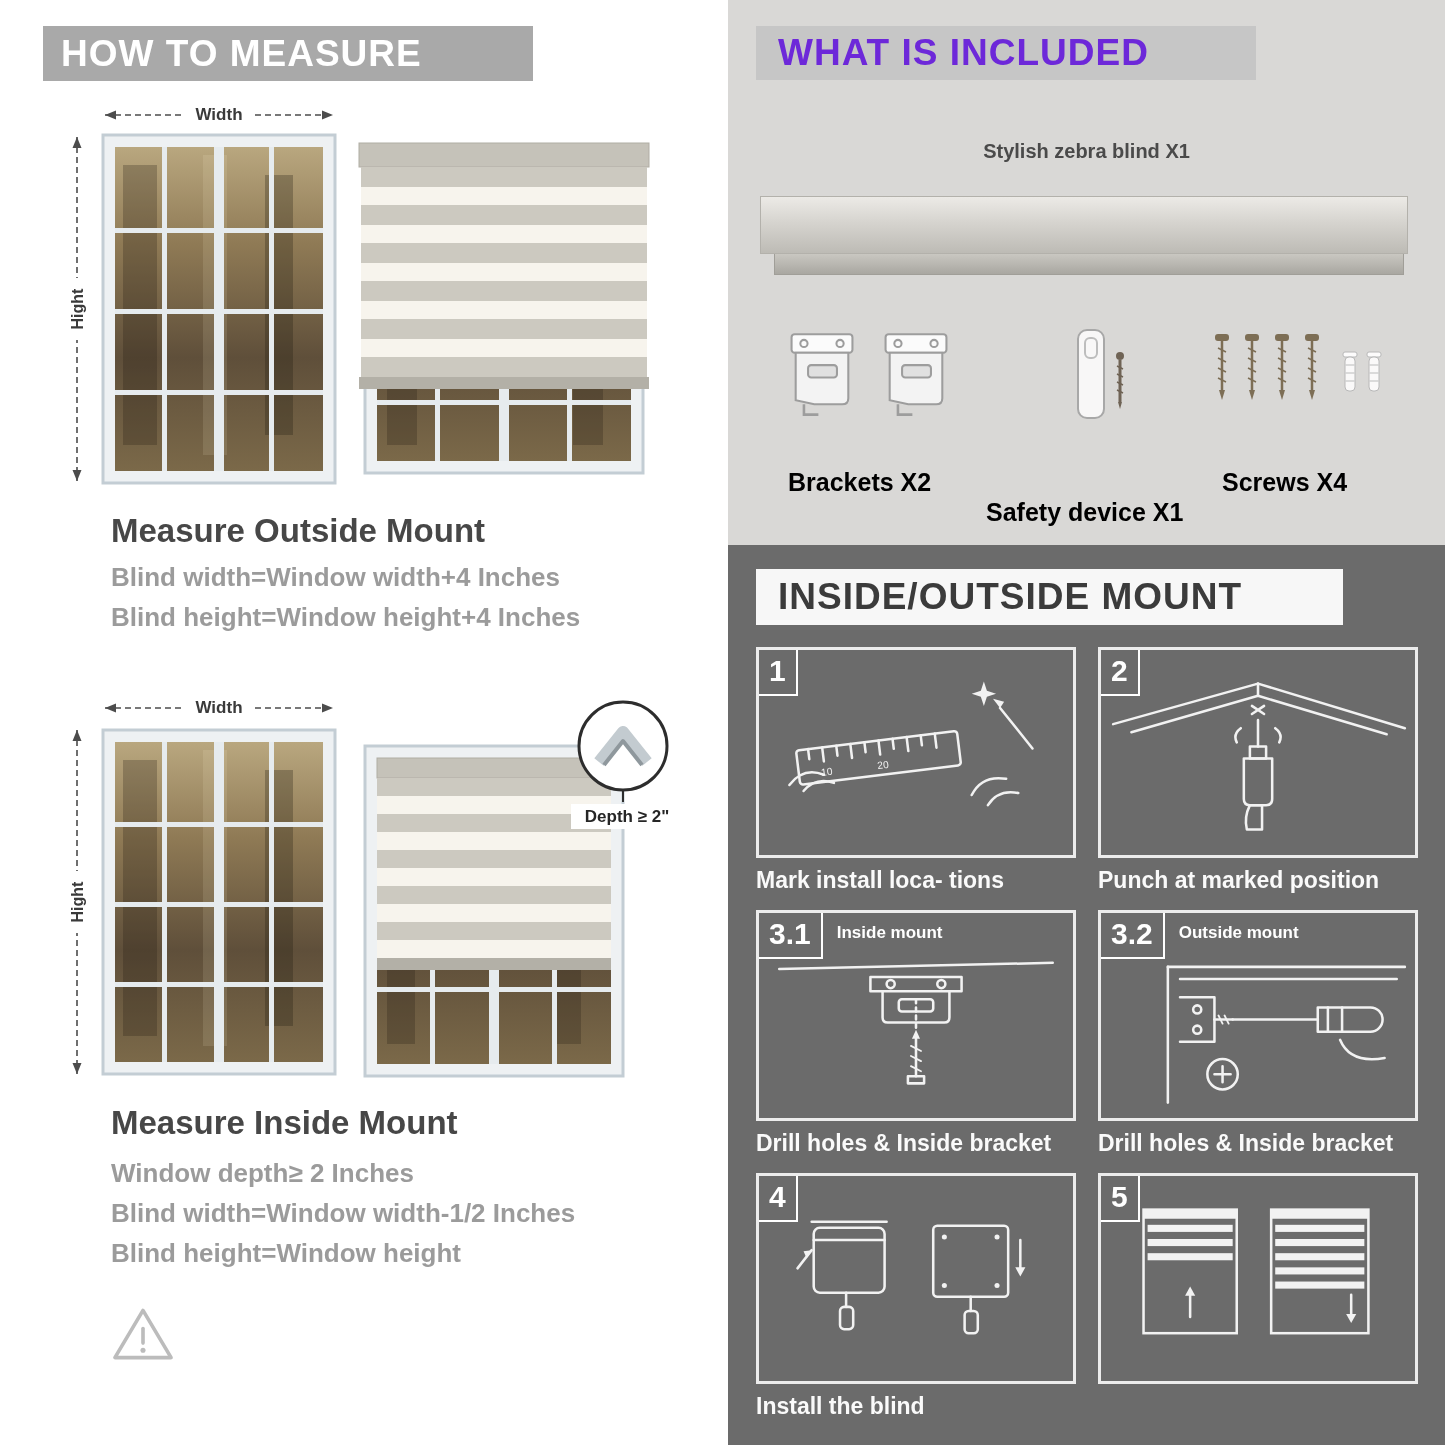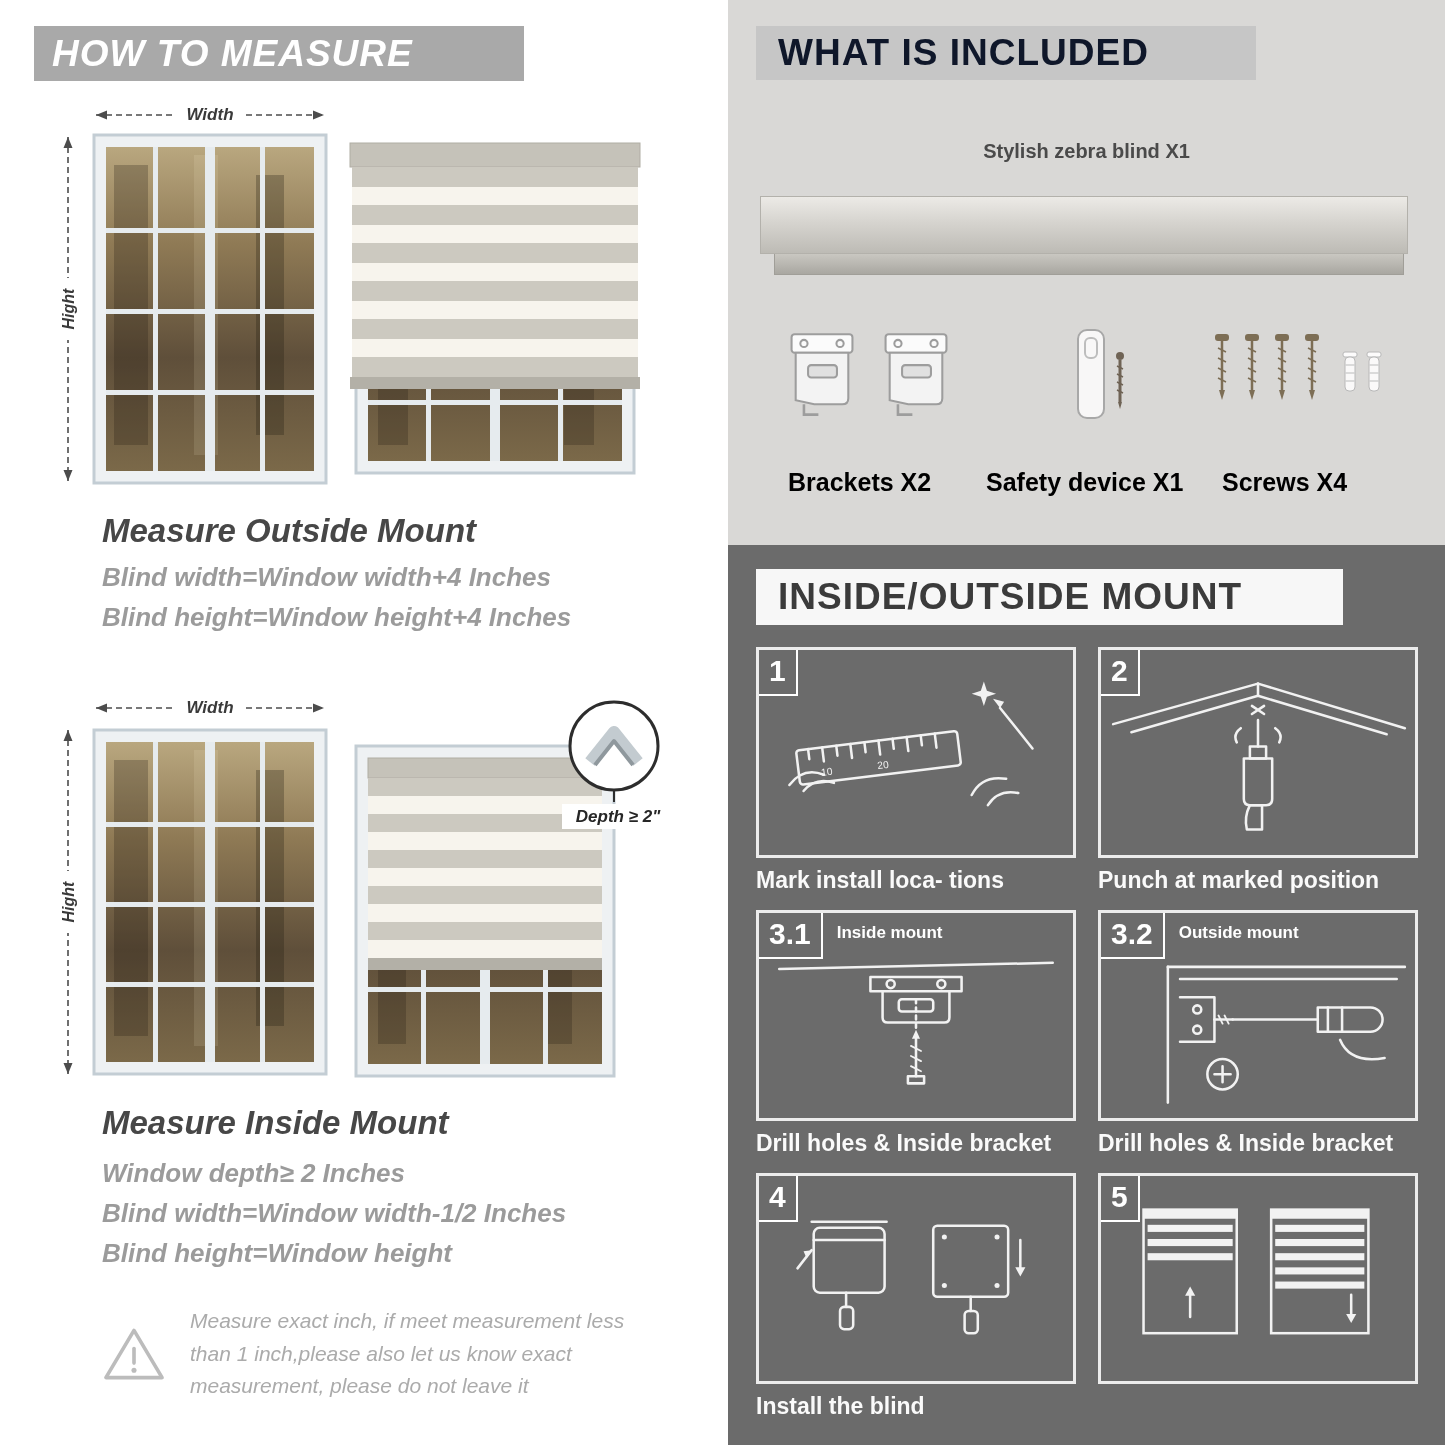--- a/index.html
+++ b/index.html
@@ -1,55 +1,55 @@
 <!DOCTYPE html>
 <html><head>
 <meta charset="utf-8">
 <style>
   html,body{margin:0;padding:0;background:#ffffff;}
   .page{position:relative;width:1445px;height:1445px;background:#ffffff;overflow:hidden;
         font-family:"Liberation Sans",sans-serif;}
   svg text{font-family:"Liberation Sans",sans-serif;}
 
   
-  .left-col{position:absolute;left:4px;top:0;width:712px;height:1111px;background:#ffffff;font-style:italic;}
+  .left-col{position:absolute;left:13px;top:0;width:712px;height:1111px;background:#ffffff;}
   .banner-left{position:absolute;left:30px;top:26px;width:472px;height:55px;background:#a9a9a9;
        color:#ffffff;font-size:37px;font-weight:bold;display:flex;align-items:center;
        padding-left:18px;letter-spacing:1px;}
   .diag{position:absolute;left:40px;}
   .diag1{top:95px;}
   .diag2{top:668px;}
   .sec-title{position:absolute;left:98px;font-size:33px;font-weight:bold;color:#474747;}
   .t-outside{top:512px;}
   .t-inside{top:1104px;}
   .mline{position:absolute;left:98px;font-size:26px;font-weight:bold;color:#9b9b9b;}
   .o1{top:562px;} .o2{top:602px;}
   .i1{top:1158px;text-align:center;} .i2{top:1198px;} .i3{top:1238px;}
   .warning{position:absolute;left:98px;top:1305px;width:545px;display:flex;gap:24px;align-items:center;}
   .warn-text{font-size:21px;color:#ababab;line-height:1.55;width:440px;}
 
   
   .right-col{position:absolute;left:728px;top:0;width:717px;height:1445px;}
   .included{position:absolute;left:0;top:0;width:717px;height:545px;background:#d9d8d6;}
   .banner-included{position:absolute;left:28px;top:26px;width:478px;height:54px;background:#c6c6c6;
-       color:#0f172a;font-size:37px;font-weight:bold;display:flex;align-items:center;
+       color:#6d28d9;font-size:37px;font-weight:bold;display:flex;align-items:center;
        padding-left:22px;letter-spacing:1px;}
   .blind-label{position:absolute;left:0;top:140px;width:100%;text-align:center;
        font-size:20px;font-weight:bold;color:#4a4a4a;}
   .headrail{position:absolute;left:32px;top:196px;width:648px;}
   .rail-top{height:56px;background:linear-gradient(180deg,#eceae6 0%,#d6d4cf 45%,#bdbbb5 100%);
        border:1px solid #b3b1ab;}
   .rail-bottom{height:20px;margin-left:14px;margin-right:4px;
        background:linear-gradient(180deg,#c9c7c1,#a9a7a1);border:1px solid #a09e98;border-top:none;}
   .item{position:absolute;}
   .brackets{left:55px;top:328px;display:flex;gap:16px;}
   .safety{left:320px;top:326px;}
   .screws{left:480px;top:330px;}
   .item-label{position:absolute;top:468px;font-size:25px;font-weight:bold;color:#000000;}
-  .l-brackets{left:60px;} .l-safety{left:258px;} .l-screws{left:494px;}
+  .l-brackets{left:60px;} .l-safety{left:258px;margin-top:30px;} .l-screws{left:494px;}
 
   .mount{position:absolute;left:0;top:545px;width:717px;height:900px;background:#6b6b6b;}
   .banner-mount{position:absolute;left:28px;top:24px;width:565px;height:56px;background:#f7f7f7;
        color:#3b3b3b;font-size:37px;font-weight:bold;display:flex;align-items:center;
        padding-left:22px;letter-spacing:1px;}
   .steps{position:absolute;left:28px;top:102px;display:grid;
        grid-template-columns:320px 320px;column-gap:22px;row-gap:16px;}
   .step .box{height:205px;border:3px solid #ececec;position:relative;overflow:hidden;}
   .box svg{position:absolute;inset:0;width:100%;height:100%;}
   .numrow{position:absolute;top:0;left:0;display:flex;align-items:flex-start;z-index:2;}
@@ -218,21 +218,20 @@
     <div class="mline i1">Window depth≥ 2 Inches</div>
     <div class="mline i2">Blind width=Window width-1/2 Inches</div>
     <div class="mline i3">Blind height=Window height</div>
 
     <div class="warning">
       <svg width="64" height="58" viewBox="0 0 70 64">
         <path d="M35 6 L66 58 H4 Z" fill="none" stroke="#bcbcbc" stroke-width="4" stroke-linejoin="round"></path>
         <path d="M35 26 V42" stroke="#bcbcbc" stroke-width="4" stroke-linecap="round"></path>
         <circle cx="35" cy="50" r="2.8" fill="#bcbcbc"></circle>
       </svg>
-      <div class="warn-text">Measure exact inch, if meet measurement less than 1 inch,please also let us know exact measurement, please do not leave it</div>
     </div>
   </div>
 
   <div class="right-col">
 
     <section class="included">
       <div class="banner-included">WHAT IS INCLUDED</div>
       <div class="blind-label">Stylish zebra blind X1</div>
 
       <div class="headrail">

